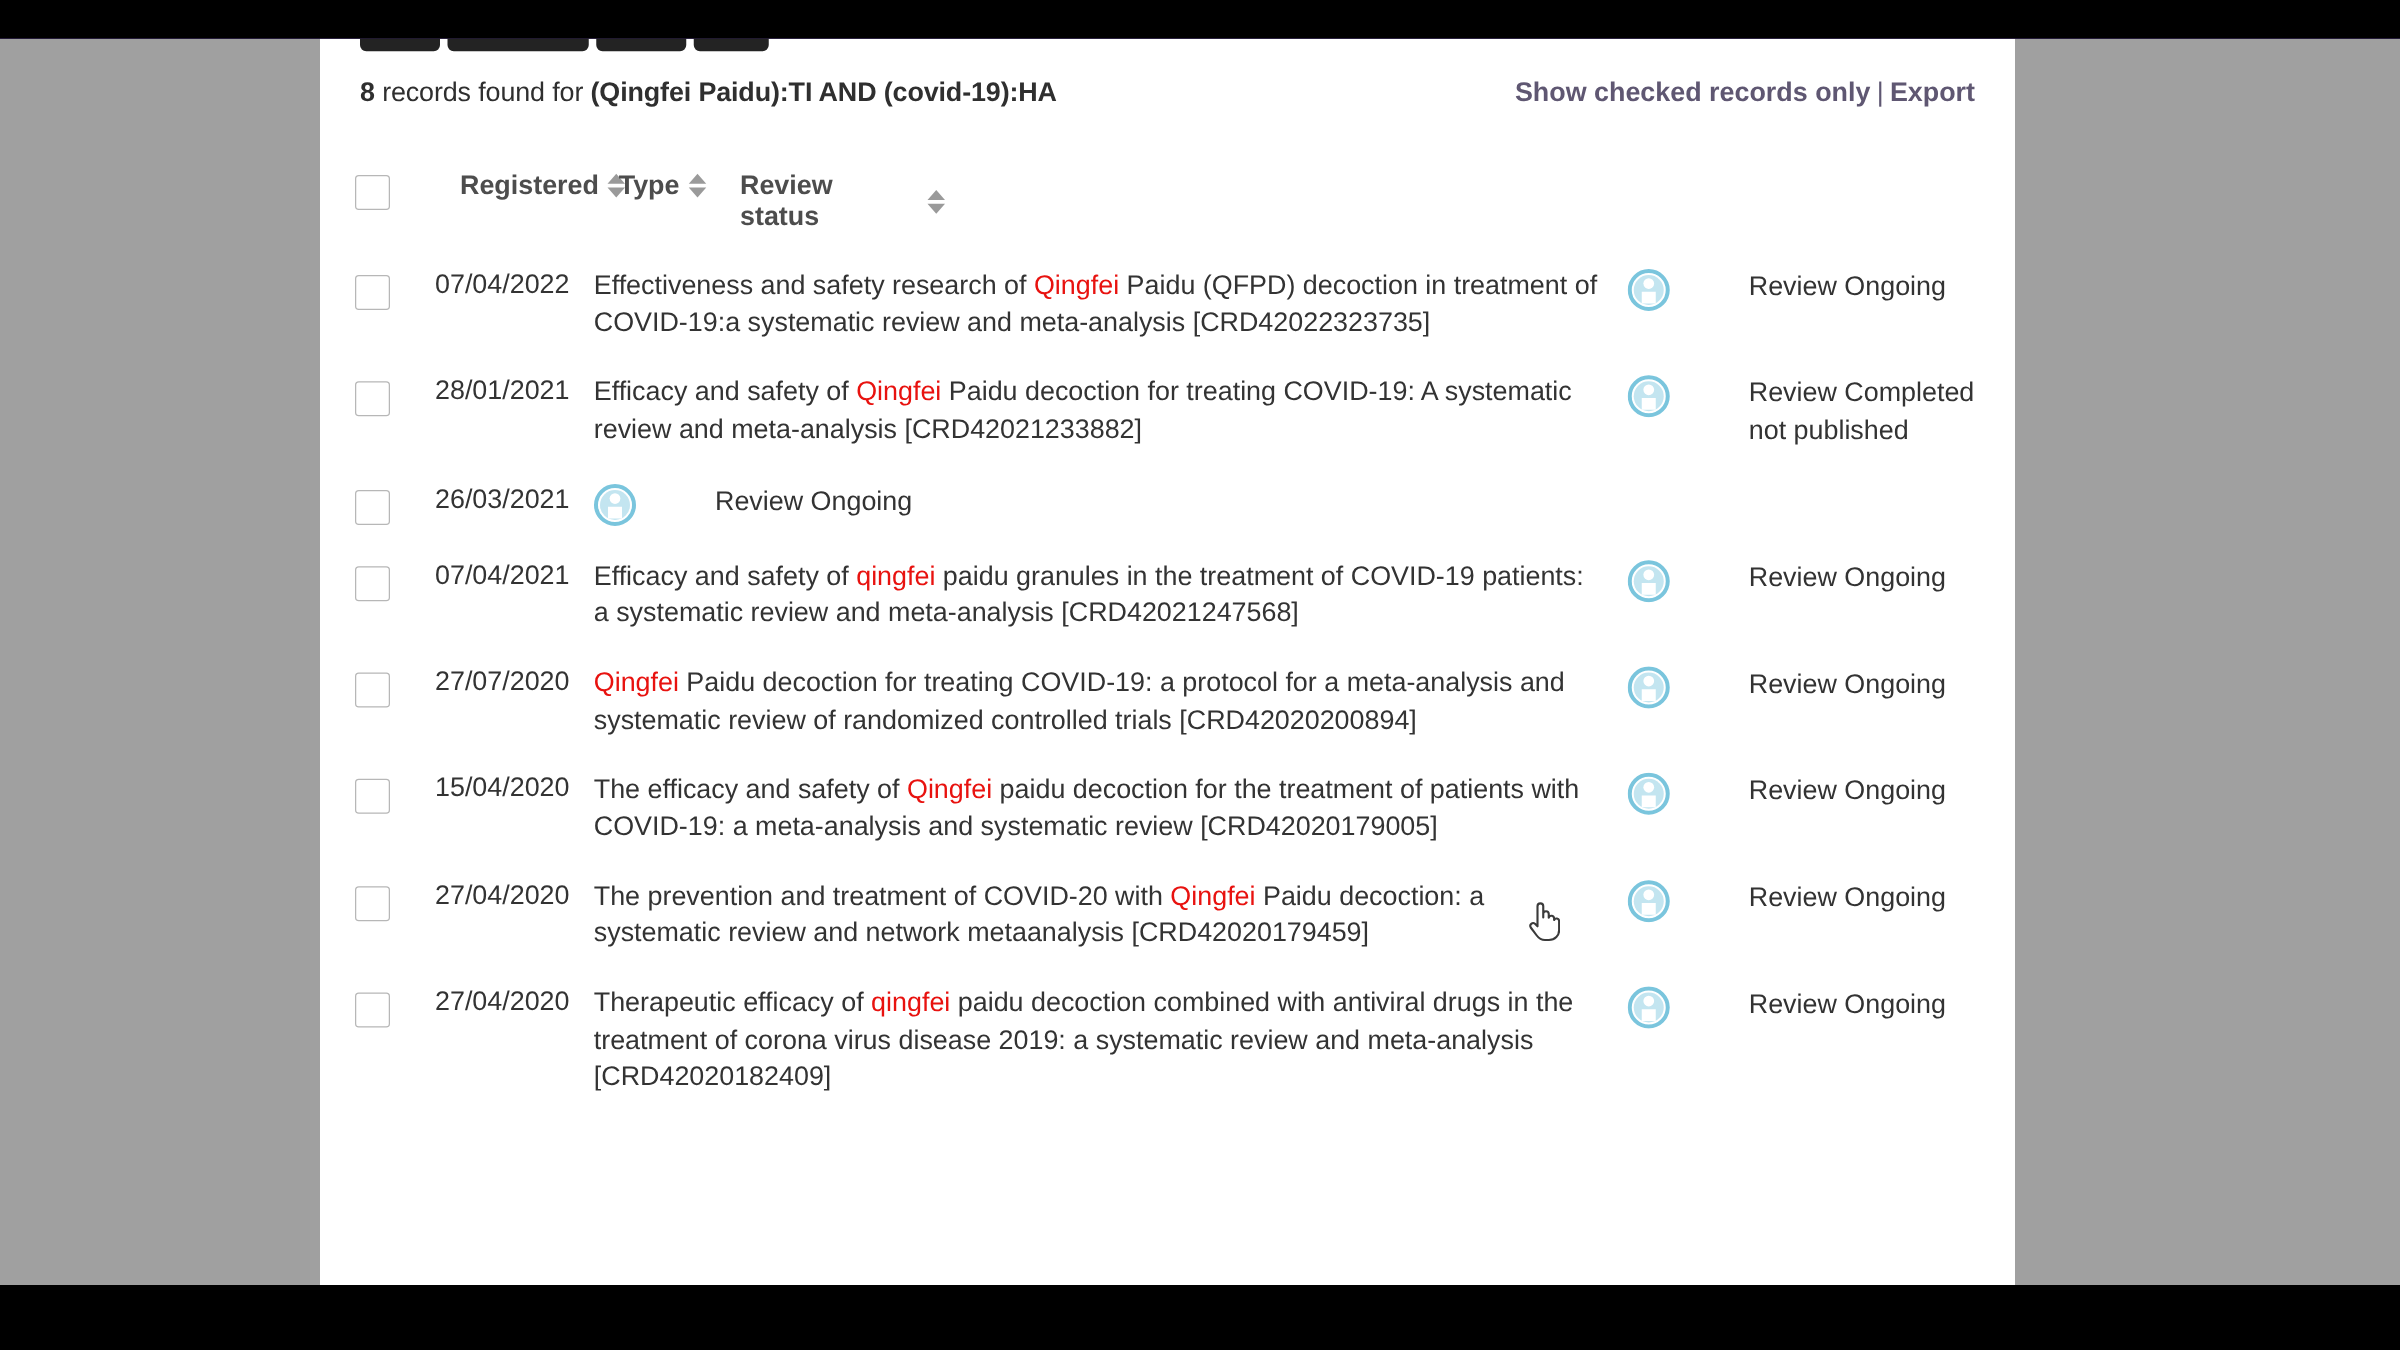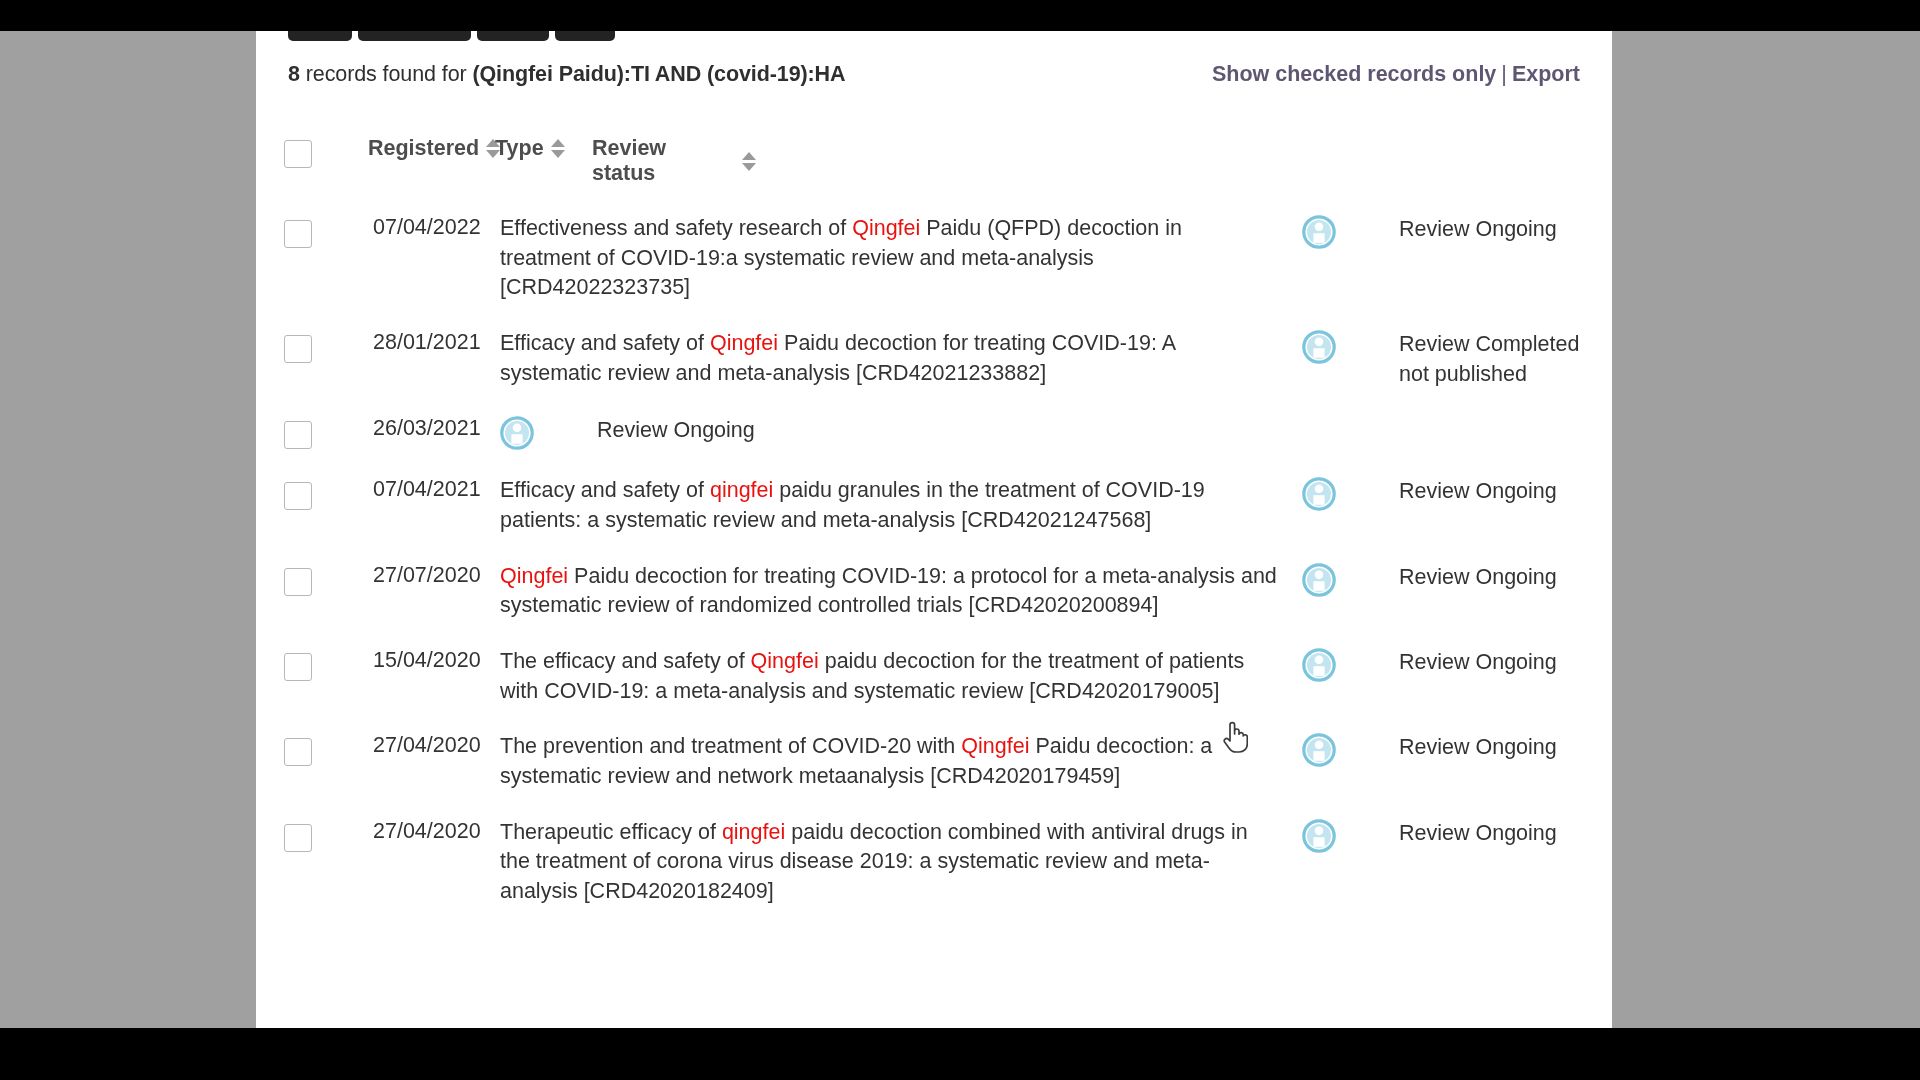--- a/index.html
+++ b/index.html
@@ -91,21 +91,21 @@
     border: 1.5px solid #b7b7b7;
     border-radius: 3px;
     background: #fff;
     cursor: pointer;
     display: block;
   }
 
   
   .row { display:flex; align-items:flex-start; padding-bottom: 26px; }
   .c-check  { width: 64px; flex: 0 0 64px; padding-top: 6px; }
-  .c-reg    { width: 127px; flex: 0 0 127px; font-size: 21.5px; color:#333; padding-top: 1px; white-space: nowrap; margin-left: 25px; }
+  .c-reg    { width: 127px; flex: 0 0 127px; font-size: 21.5px; color:#333; padding-top: 1px; white-space: nowrap; }
   .c-title  { flex: 1 1 auto; padding-right: 24px; font-size: 21.5px; color:#333; line-height: 1.38; }
   .c-type   { width: 97px; flex: 0 0 97px; padding-top: 1px; }
   .c-status { width: 185px; flex: 0 0 185px; font-size: 21.5px; color:#333; line-height: 1.38; padding-top: 1px; }
 
   .c-title .hl { color: #e8120f; }
 
   
   .type-icon { width: 34px; height: 34px; display:block; cursor: pointer; }
 
   

